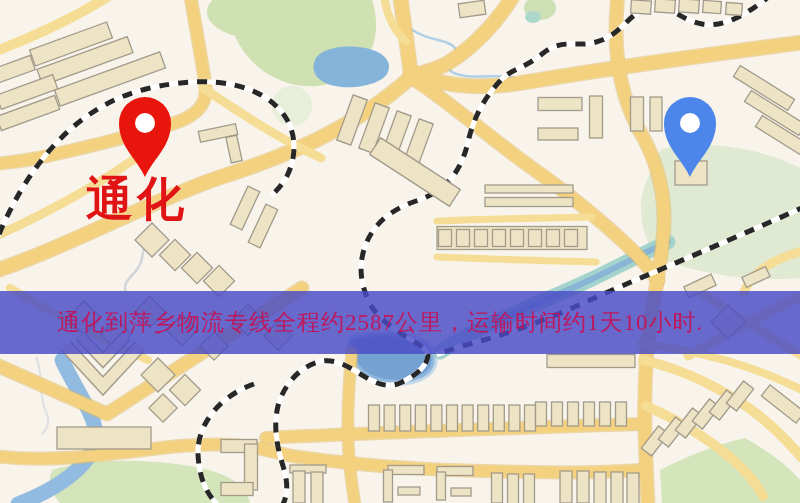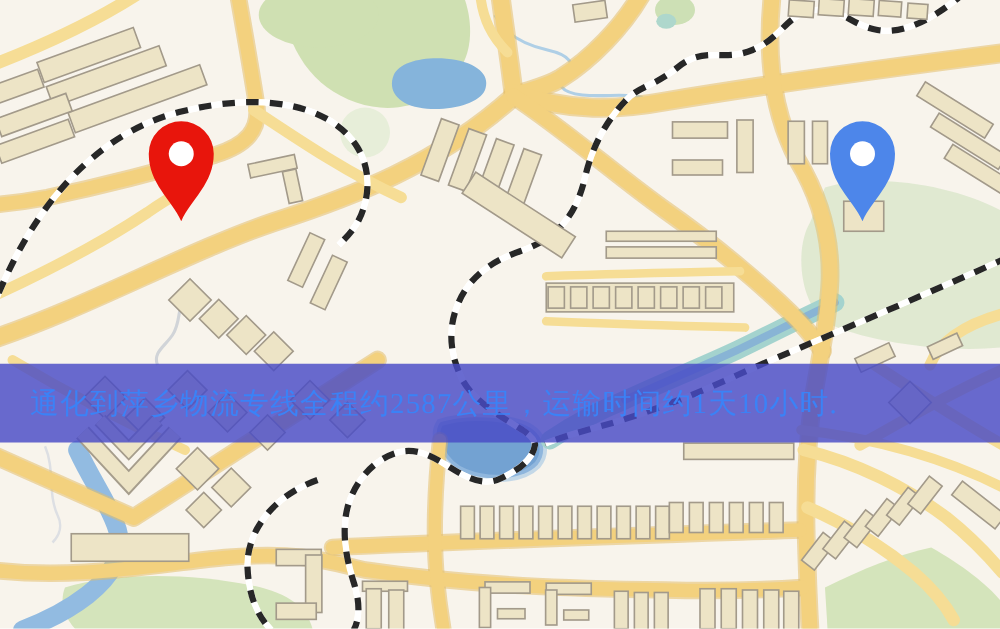--- a/index.html
+++ b/index.html
@@ -16,22 +16,23 @@
     text-shadow:0 0 2px rgba(255,255,255,0.35);
   }
   .label-origin{left:86px;top:176px;font-size:47px;letter-spacing:4px;color:#e01414;}
   .label-destination{left:644px;top:181px;font-size:44px;letter-spacing:2px;color:#2b50d6;}
   .banner{
     position:absolute;left:0;top:291px;width:800px;height:63px;
     background:rgba(72,74,198,0.82);
     display:flex;align-items:center;
   }
   .banner-text{
-    color:#3b82f6;font-size:23px;letter-spacing:1px;padding-left:24px;
+    color:#be185d;font-size:23px;letter-spacing:1px;padding-left:24px;
     font-family:"Liberation Serif","DejaVu Serif",serif;
+    margin-left:33px;
   }
 </style>
 </head>
 <body>
 
 <div class="stage">
 
   <svg class="map-svg" width="800" height="503" viewBox="0 0 800 503" xmlns="http://www.w3.org/2000/svg">
     <defs>
 
@@ -276,18 +277,19 @@
   <svg class="pin pin-origin" viewBox="-28 -84 56 84" xmlns="http://www.w3.org/2000/svg">
     <path d="M 0,0 C -8,-18 -26,-30 -26,-54 A 26,26 0 1 1 26,-54 C 26,-30 8,-18 0,0 Z" fill="#e8150c"></path>
     <circle cx="0" cy="-54" r="10" fill="#ffffff"></circle>
   </svg>
 
   <svg class="pin pin-destination" viewBox="-28 -84 56 84" xmlns="http://www.w3.org/2000/svg">
     <path d="M 0,0 C -8,-18 -26,-30 -26,-54 A 26,26 0 1 1 26,-54 C 26,-30 8,-18 0,0 Z" fill="#4d86ea"></path>
     <circle cx="0" cy="-54" r="10" fill="#ffffff"></circle>
   </svg>
 
+  <div class="city-label label-origin">通化</div>
 
   <div class="banner">
     <span class="banner-text">通化到萍乡物流专线全程约2587公里，运输时间约1天10小时.</span>
   </div>
 
 </div>
 
 </body></html>

